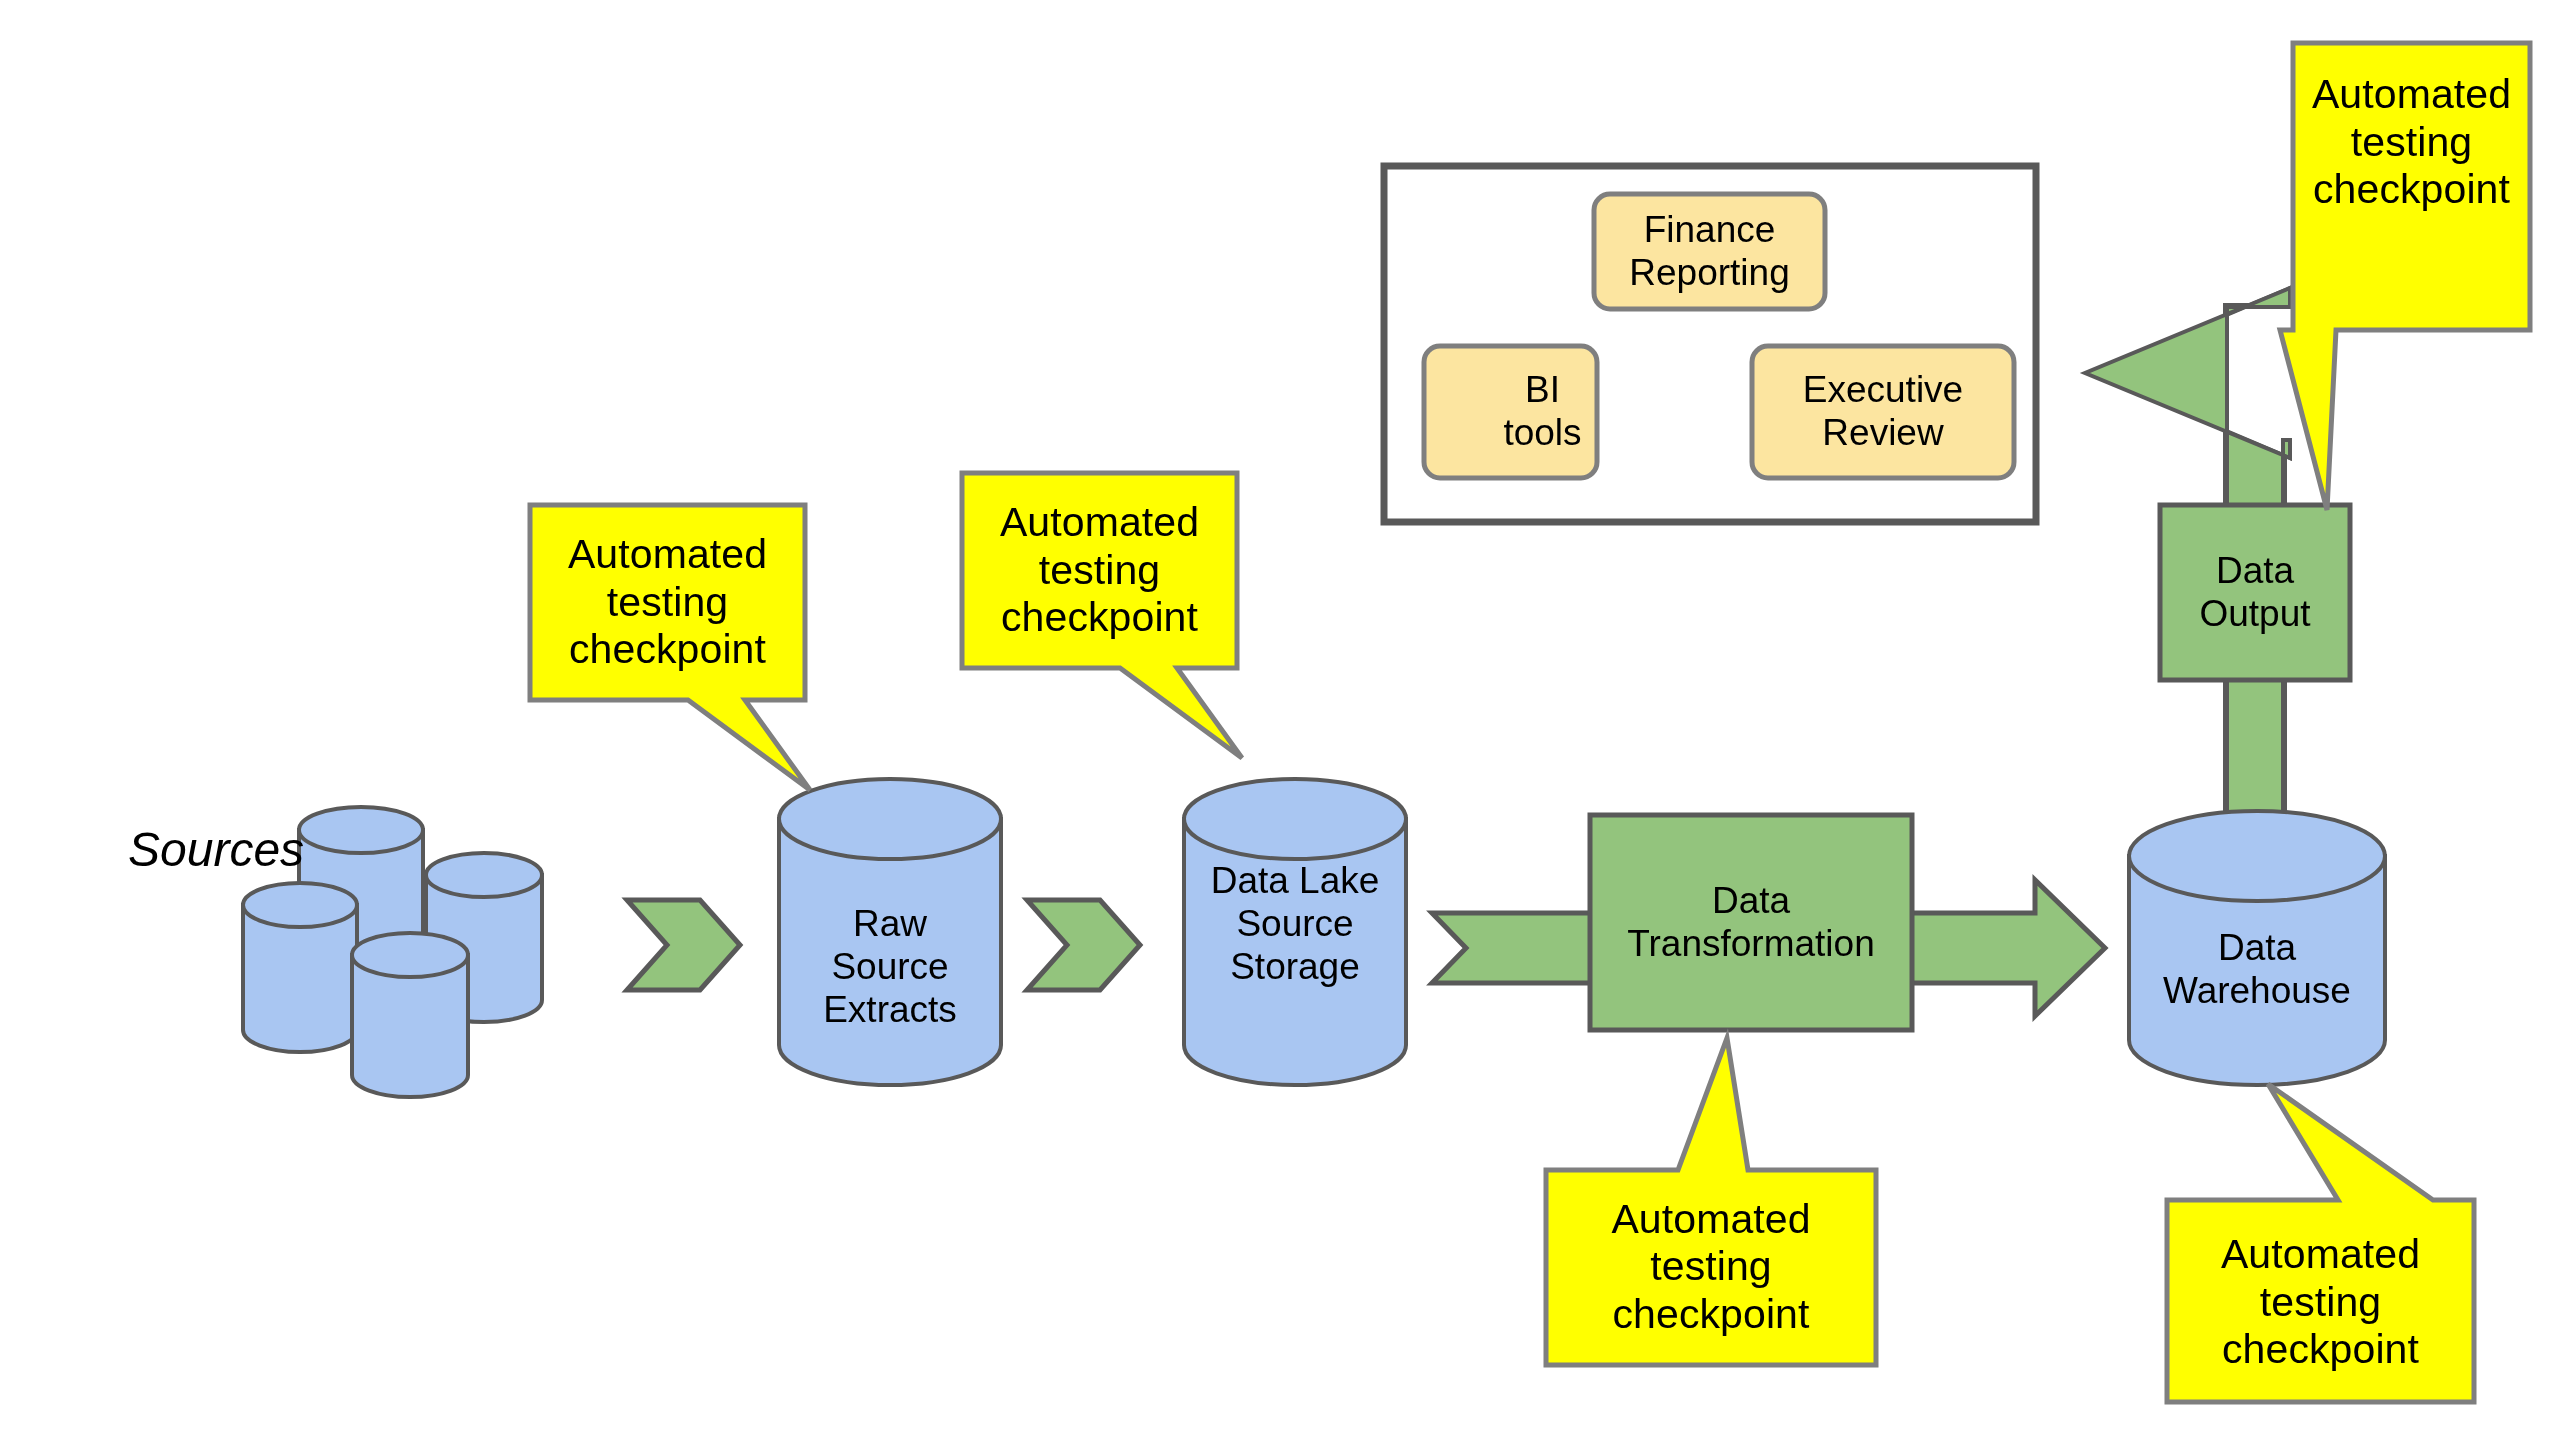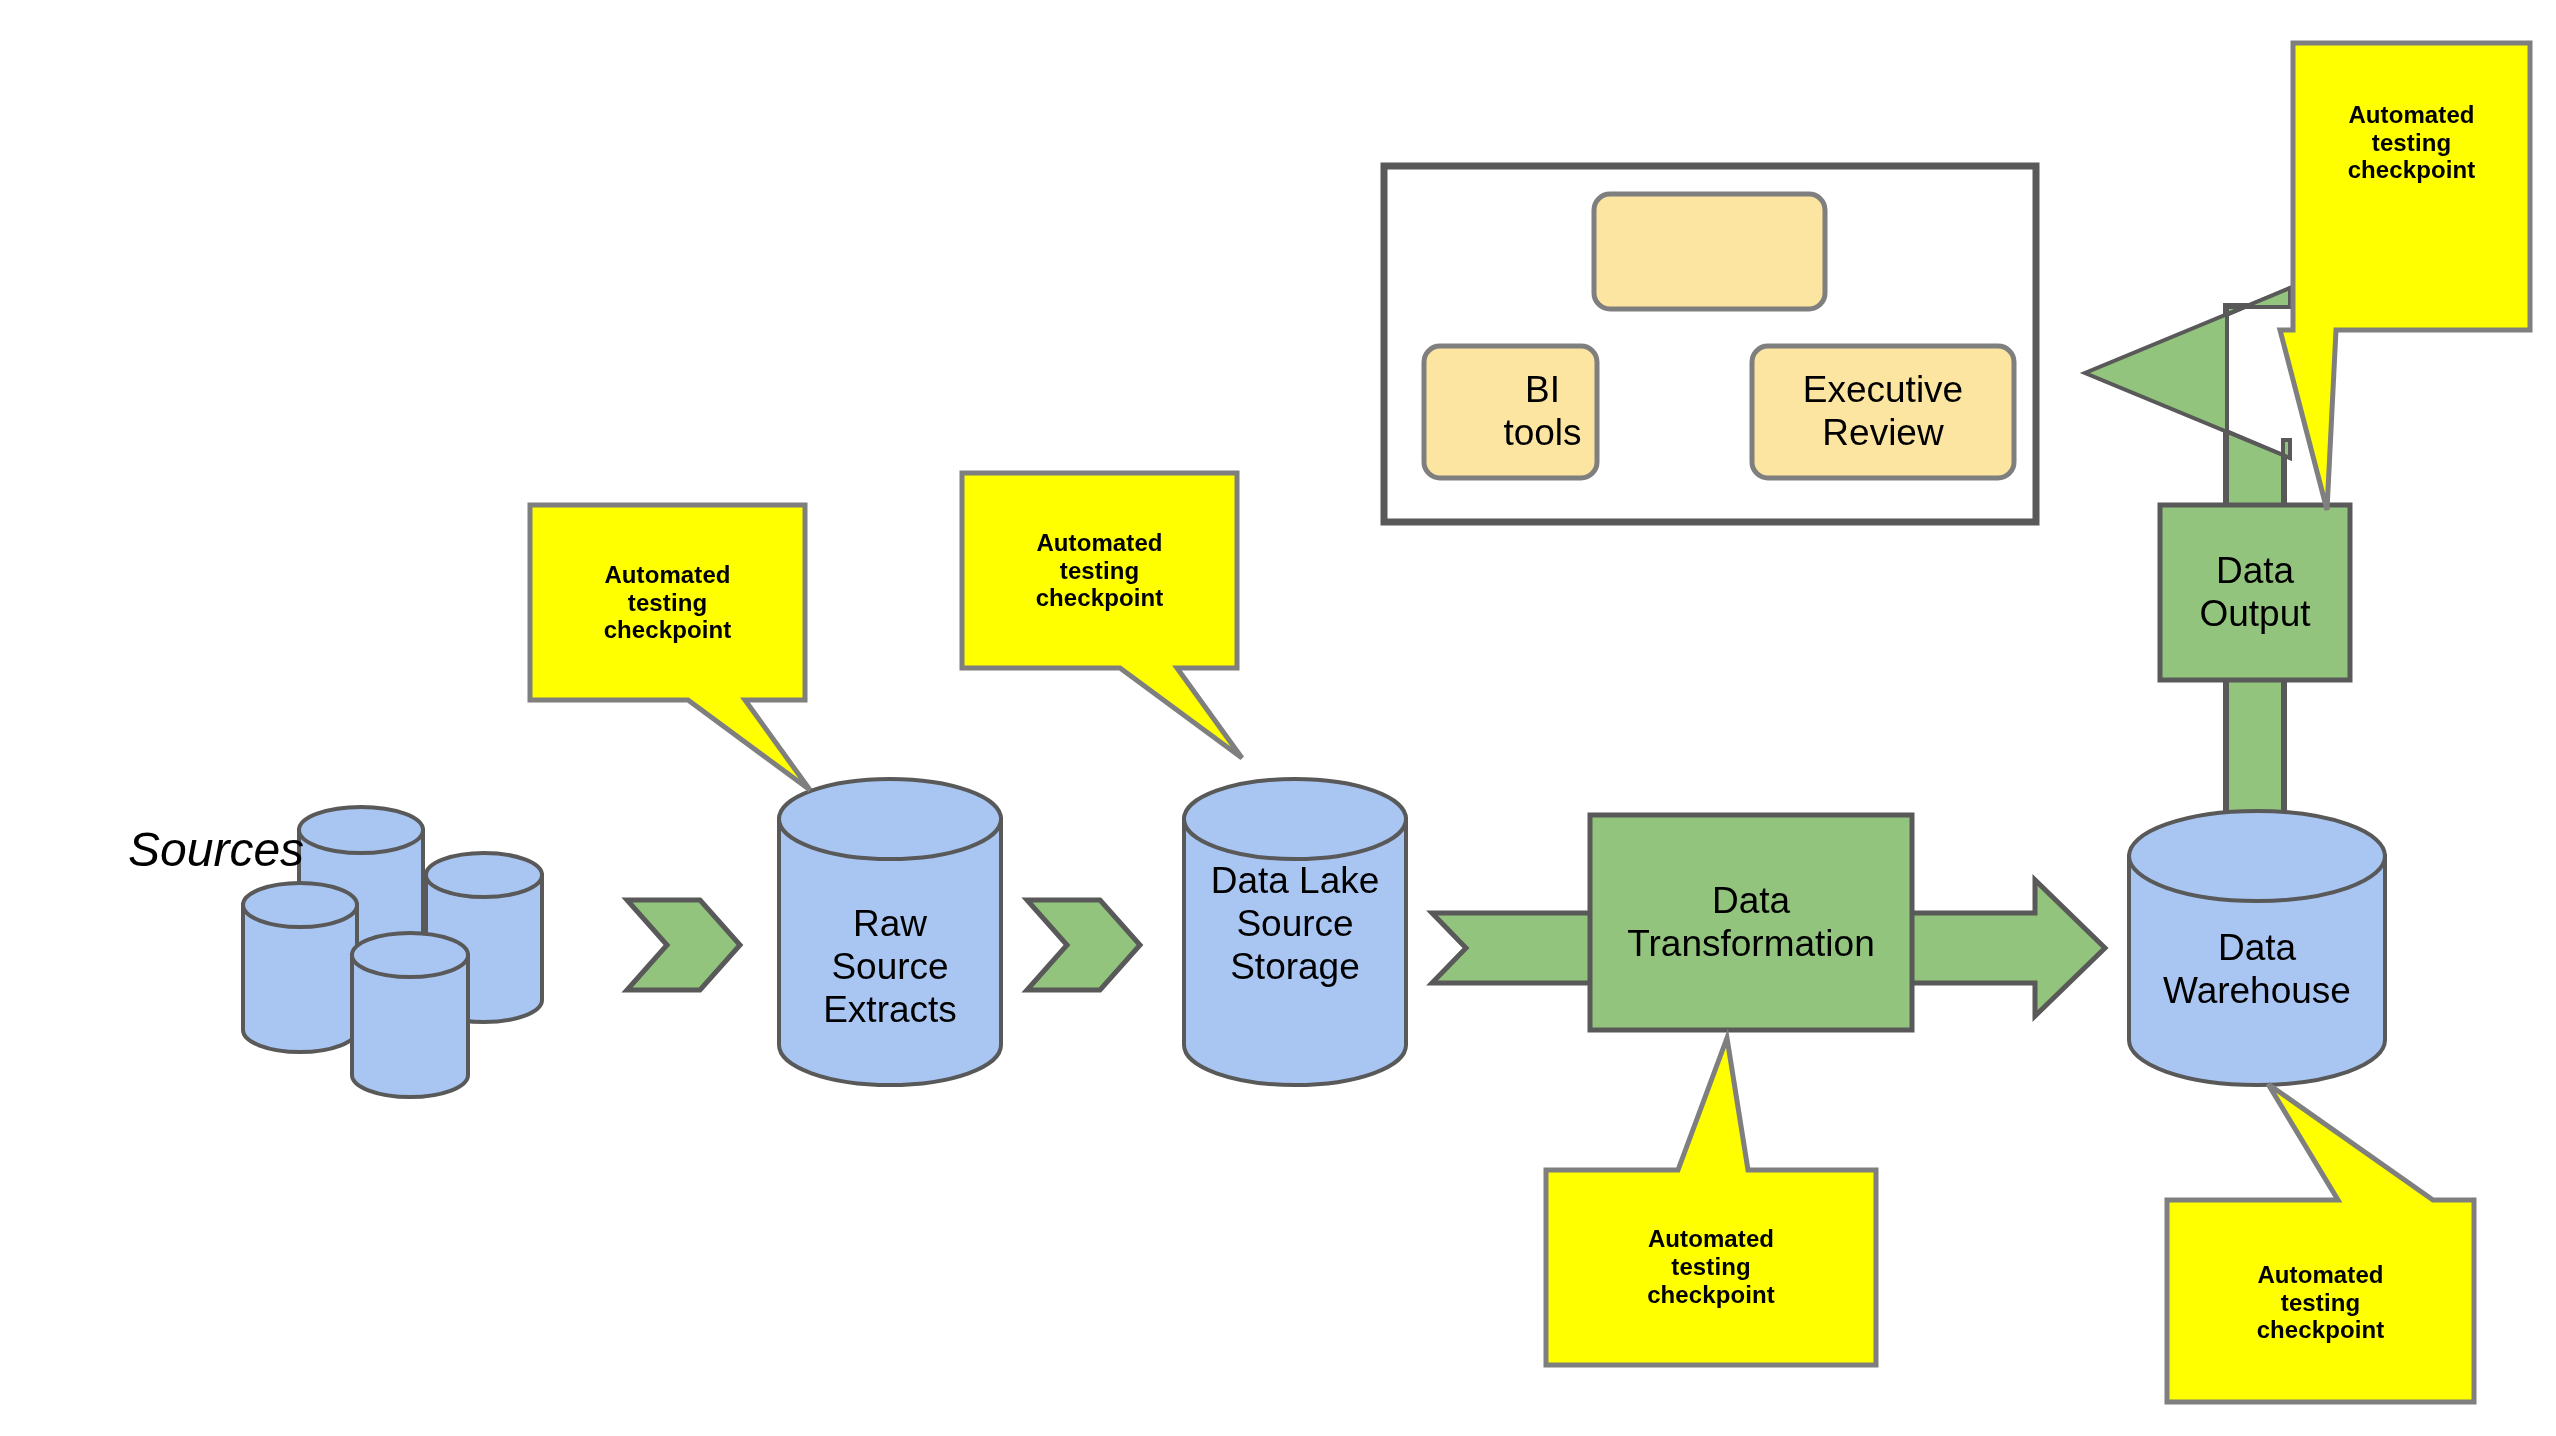--- a/index.html
+++ b/index.html
@@ -41,22 +41,22 @@
   }
   .lbl-process {
     font-size: 37px;
     font-weight: 400;
   }
   .lbl-consumer {
     font-size: 37px;
     font-weight: 400;
   }
   .lbl-callout {
-    font-size: 24px;
-    font-weight: 700;
+    font-size: 41px;
+    font-weight: 400;
     letter-spacing: 0.1px;
   }
   .lbl-sources {
     font-size: 48px;
     font-style: italic;
     font-weight: 400;
     justify-content: flex-start;
   }
 </style>
 </head>
@@ -230,20 +230,22 @@
 
   <div class="shape-label lbl-process" style="left:1590px; top:815px; width:322px; height:215px;">Data
 Transformation</div>
 
   <div class="shape-label lbl-cylinder" style="left:2129px; top:900px; width:256px; height:140px;">Data
 Warehouse</div>
 
   <div class="shape-label lbl-process" style="left:2160px; top:505px; width:190px; height:175px;">Data
 Output</div>
 
+  <div class="shape-label lbl-consumer" style="left:1594px; top:194px; width:231px; height:115px;">Finance
+Reporting</div>
 
   <div class="shape-label lbl-consumer" style="left:1456px; top:346px; width:173px; height:132px;">BI
 tools</div>
 
   <div class="shape-label lbl-consumer" style="left:1752px; top:346px; width:262px; height:132px;">Executive
 Review</div>
 
   <div class="shape-label lbl-callout" style="left:530px; top:520px; width:275px; height:165px;">Automated
 testing
 checkpoint</div>

